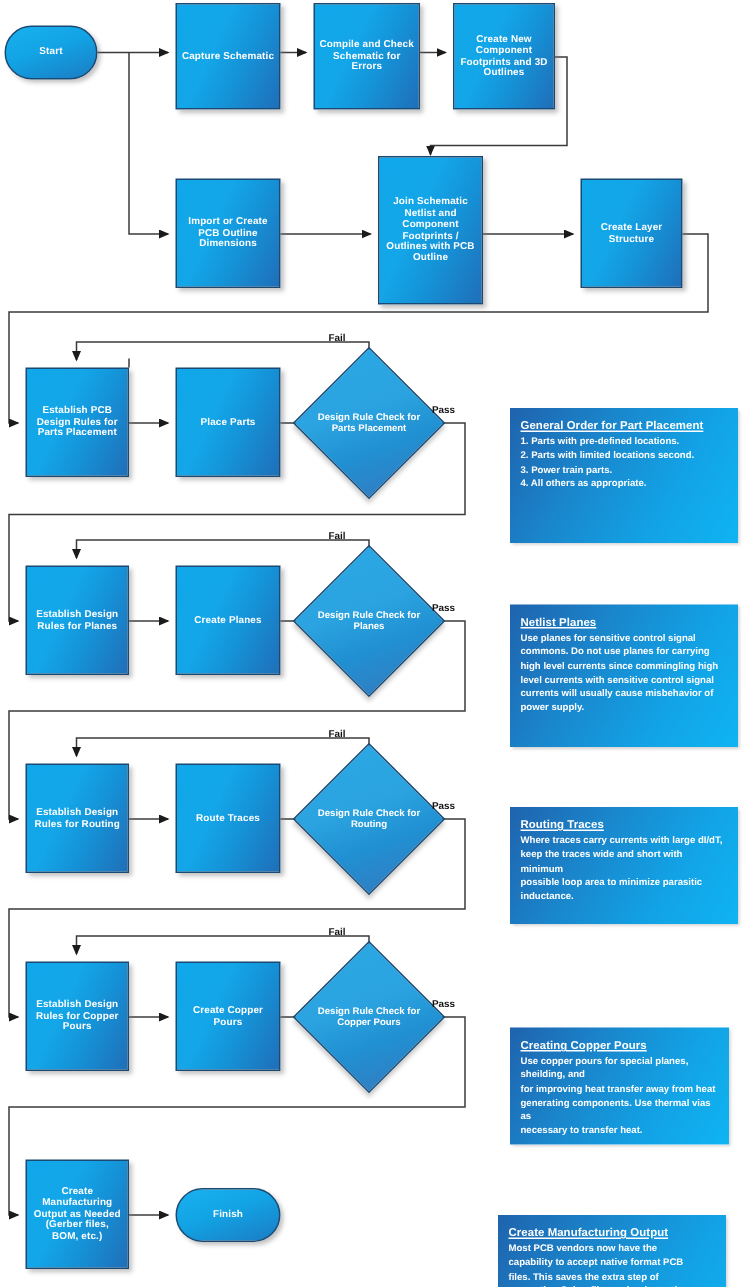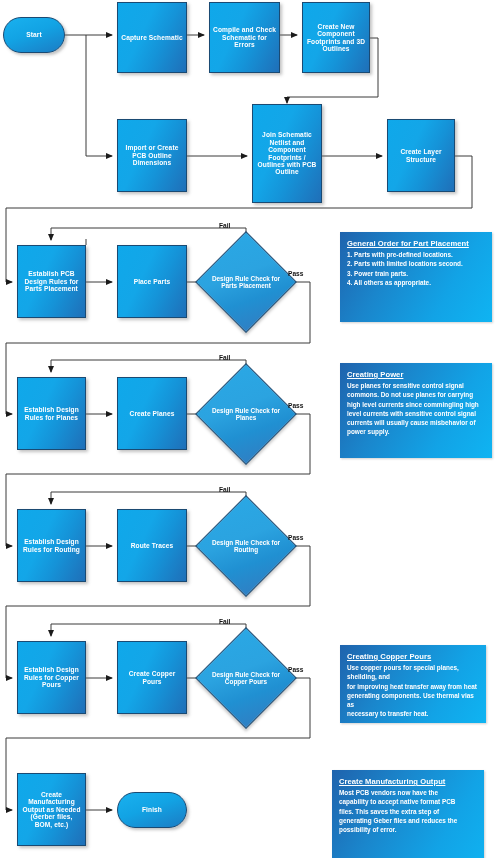--- a/index.html
+++ b/index.html
@@ -44,20 +44,21 @@
     position:relative;z-index:2;color:#fff;text-align:center;
     font-size:6.4px;font-weight:700;line-height:1.15;width:100%;
   }
 
   
   .note{
     position:absolute;box-sizing:border-box;
     background:linear-gradient(120deg,#1f63ad 0%,#1a86cc 35%,#12a3e6 70%,#0fb4f2 100%);
     color:#ffffff;padding:7px 9px 6px 7px;
     box-shadow:1px 1px 2px rgba(120,120,120,.35);
+    margin-top:40px;
   }
   .note-title{
     font-size:7.6px;font-weight:700;text-decoration:underline;
     display:block;margin-bottom:2px;letter-spacing:.05px;
   }
   .note-body{font-size:6.4px;font-weight:700;line-height:1.45;}
   .note-body .ln{display:block;}
 
   .edge-label{
     position:absolute;font-size:6.6px;font-weight:700;color:#111;
@@ -222,31 +223,40 @@
     <span class="note-title">General Order for Part Placement</span>
     <div class="note-body">
       <span class="ln">1. Parts with pre-defined locations.</span>
       <span class="ln">2. Parts with limited locations second.</span>
       <span class="ln">3. Power train parts.</span>
       <span class="ln">4. All others as appropriate.</span>
     </div>
   </div>
 
   <div class="note" style="left:340px;top:363px;width:152px;height:95px;">
-    <span class="note-title">Creating Power</span>
+    <span class="note-title">Netlist Planes</span>
     <div class="note-body">
       <span class="ln">Use planes for sensitive control signal</span>
       <span class="ln">commons. Do not use planes for carrying</span>
       <span class="ln">high level currents since commingling high</span>
       <span class="ln">level currents with sensitive control signal</span>
       <span class="ln">currents will usually cause misbehavior of</span>
       <span class="ln">power supply.</span>
     </div>
   </div>
 
+  <div class="note" style="left:340px;top:498px;width:152px;height:78px;">
+    <span class="note-title">Routing Traces</span>
+    <div class="note-body">
+      <span class="ln">Where traces carry currents with large dI/dT,</span>
+      <span class="ln">keep the traces wide and short with minimum</span>
+      <span class="ln">possible loop area to minimize parasitic</span>
+      <span class="ln">inductance.</span>
+    </div>
+  </div>
 
   <div class="note" style="left:340px;top:645px;width:146px;height:78px;">
     <span class="note-title">Creating Copper Pours</span>
     <div class="note-body">
       <span class="ln">Use copper pours for special planes, sheilding, and</span>
       <span class="ln">for improving heat transfer away from heat</span>
       <span class="ln">generating components. Use thermal vias as</span>
       <span class="ln">necessary to transfer heat.</span>
     </div>
   </div>

